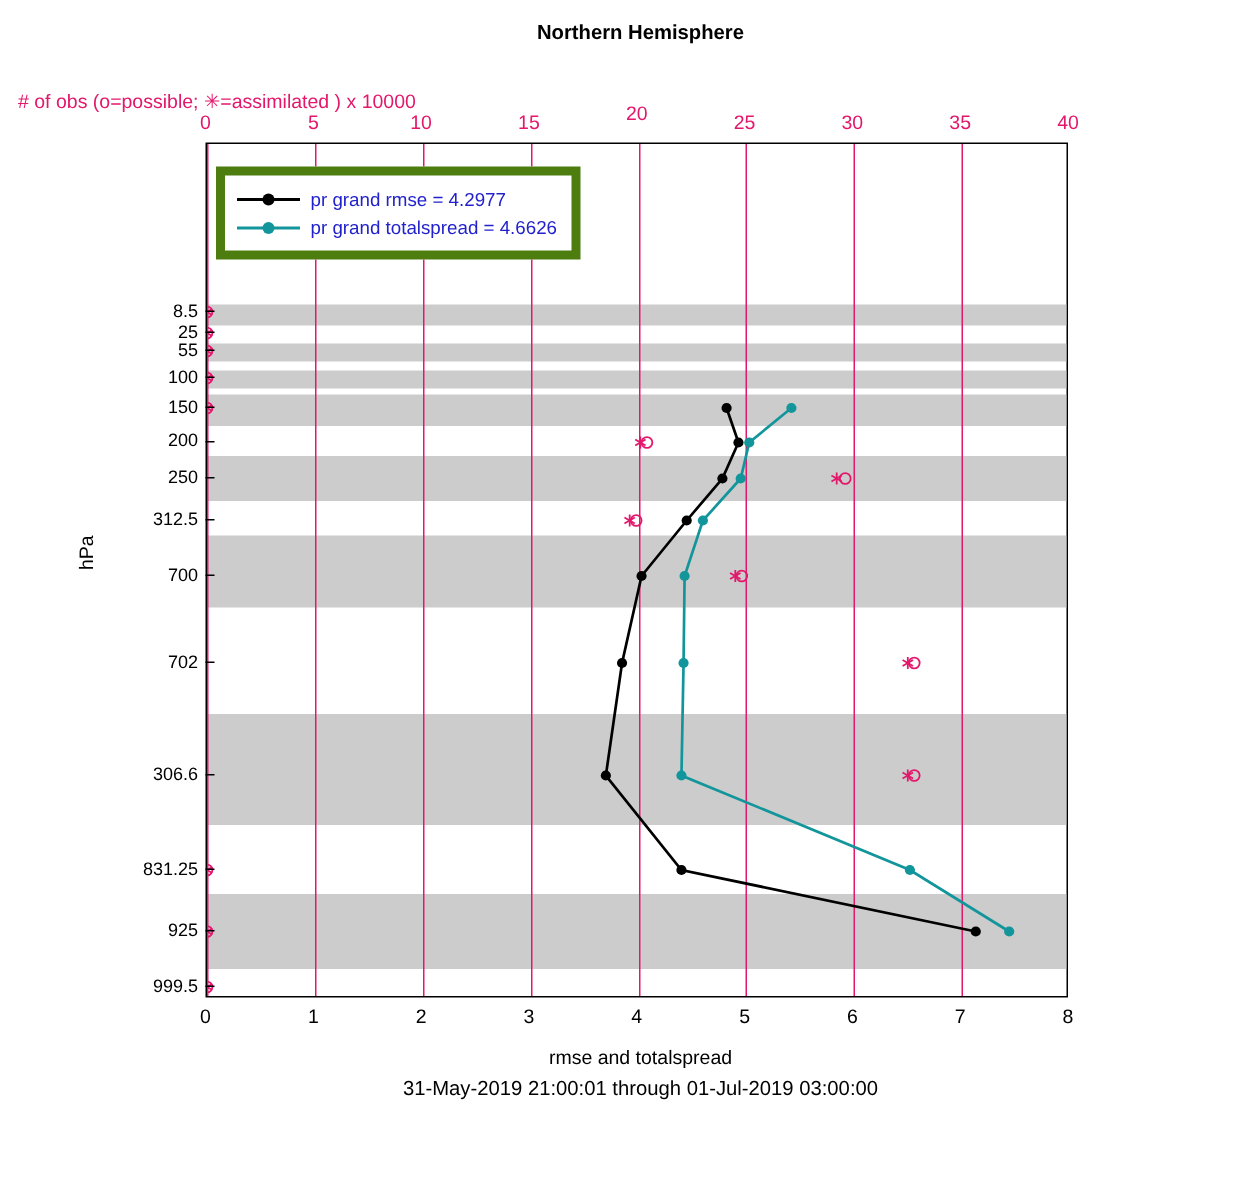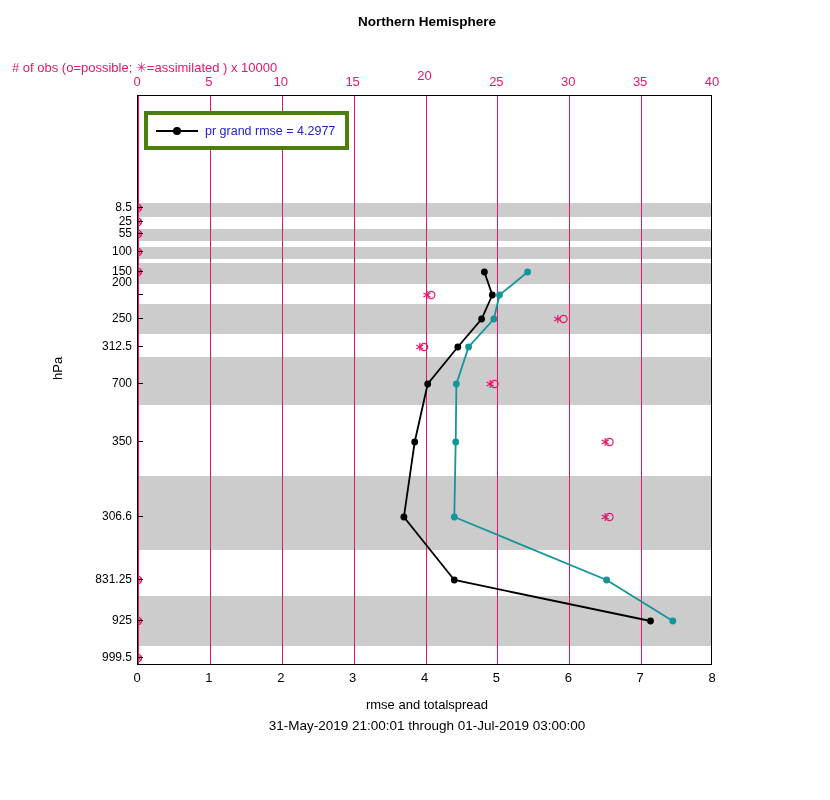--- a/index.html
+++ b/index.html
@@ -126,21 +126,21 @@
     text-align: center;
     top: 769px;
     font-size: 7.5px;
     color: #000;
   }
   
   #legend {
     position: absolute;
     left: 132px;
     top: 111px;
-    border: 4px solid #4d7c0f;
+    border: 6px solid #4d7c0f;
     background: #ffffff;
     padding: 6px 10px 6px 8px;
     box-sizing: border-box;
   }
   .legend-row {
     display: flex;
     align-items: center;
     height: 19px;
     white-space: nowrap;
   }
@@ -312,41 +312,48 @@
           <line x1="-3.5" y1="560.0" x2="3.5" y2="564.0" class="marker-ast"></line>
         </g>
       </svg>
     </div>
   <div id="ylabels">
       <div class="ylab" style="top: 112px;">8.5</div>
       <div class="ylab" style="top: 126px;">25</div>
       <div class="ylab" style="top: 138px; text-align: right;">55</div>
       <div class="ylab" style="top: 156px;">100</div>
       <div class="ylab" style="top: 176px;">150</div>
-      <div class="ylab" style="top: 187px;">200</div>
+      <div class="ylab" style="top: 198px;">200</div>
       <div class="ylab" style="top: 223px;">250</div>
       <div class="ylab" style="top: 251px;">312.5</div>
       <div class="ylab" style="top: 288px;">700</div>
-      <div class="ylab" style="top: 346px;">350</div>
+      <div class="ylab" style="top: 346px;">702</div>
       <div class="ylab" style="top: 421px;">306.6</div>
       <div class="ylab" style="top: 484px;">831.25</div>
       <div class="ylab" style="top: 525px;">925</div>
       <div class="ylab" style="top: 562px;">999.5</div>
     </div>
   <div class="ytitle">hPa</div>
   <div class="xtitle-bot">rmse and totalspread</div>
   <div class="daterange">31-May-2019 21:00:01 through 01-Jul-2019 03:00:00</div>
 
   <div id="legend">
     <div class="legend-row">
       <span class="legend-sample">
         <span class="ln" style="background:#000000"></span>
         <span class="dot" style="background:#000000"></span>
       </span>
       <span class="legend-text">pr grand rmse = 4.2977</span>
+    </div>
+    <div class="legend-row">
+      <span class="legend-sample">
+        <span class="ln" style="background:#12959b"></span>
+        <span class="dot" style="background:#12959b"></span>
+      </span>
+      <span class="legend-text">pr grand totalspread = 4.6626</span>
     </div>
   </div>
 
 <div class="xlab-top" style="left: 125px; top: 74px;">0</div>
     <div class="xlab-top" style="left: 196.875px; top: 74px;">5</div>
     <div class="xlab-top" style="left: 268.75px; top: 74px;">10</div>
     <div class="xlab-top" style="left: 340.625px; top: 74px;">15</div>
     <div class="xlab-top" style="left: 412.5px; top: 68px;">20</div>
     <div class="xlab-top" style="left: 484.375px; top: 74px;">25</div>
     <div class="xlab-top" style="left: 556.25px; top: 74px;">30</div>

